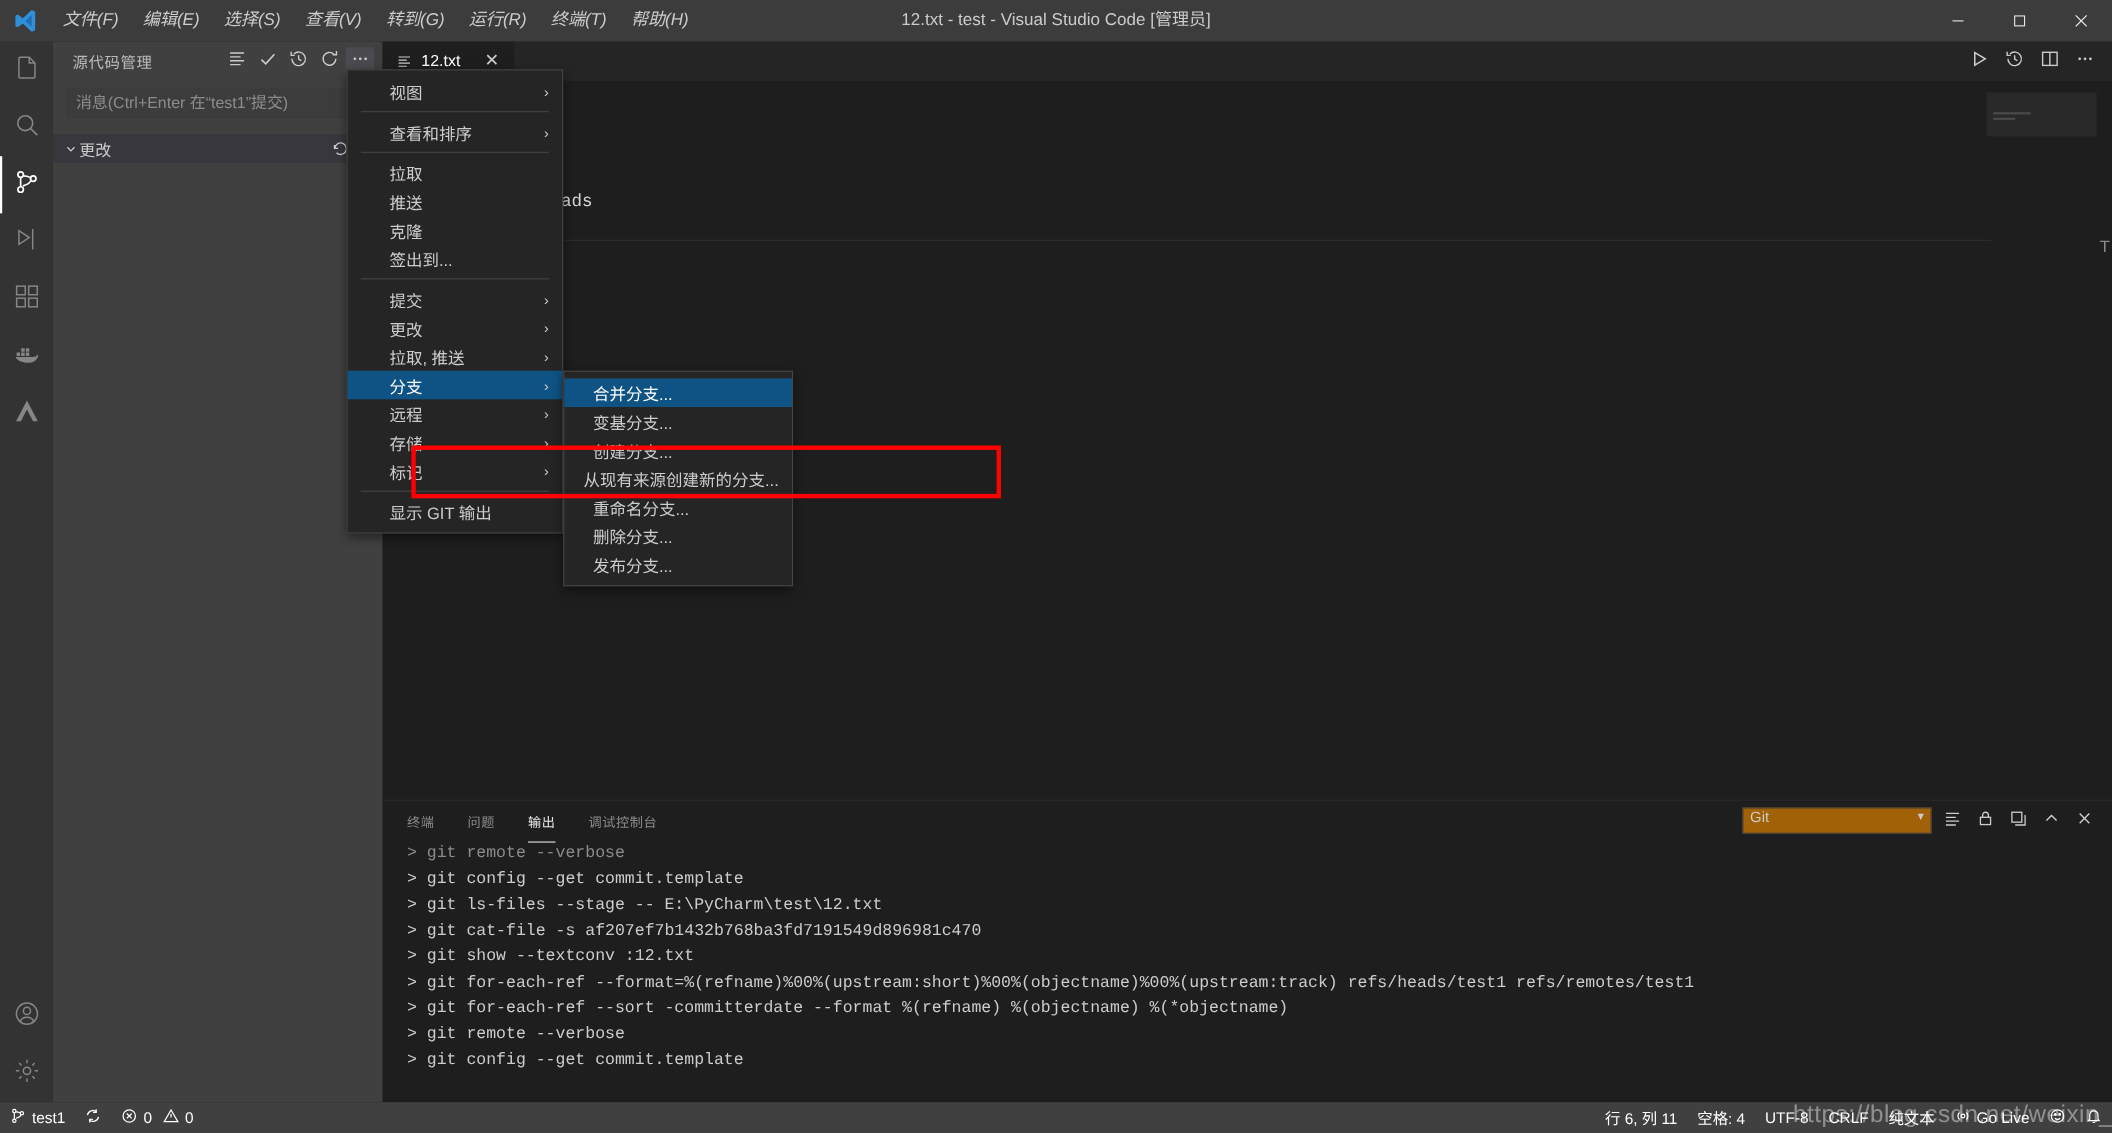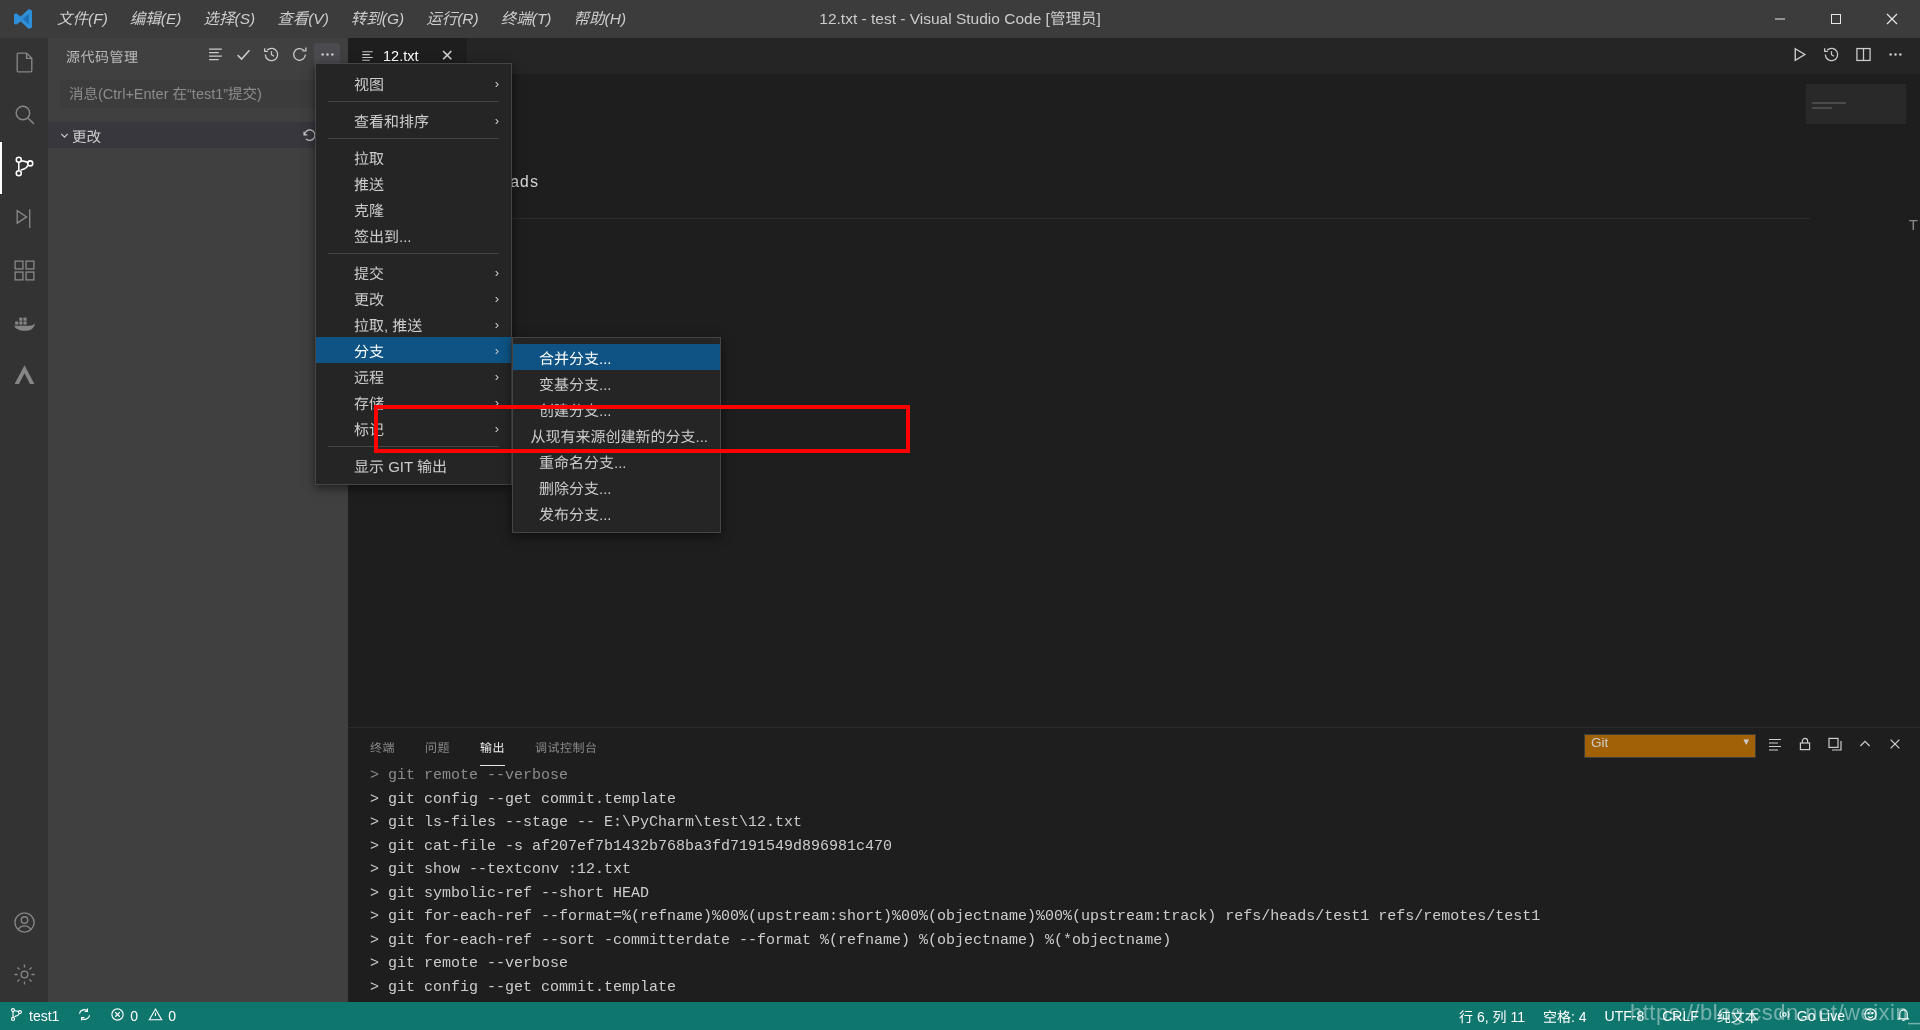--- a/index.html
+++ b/index.html
@@ -142,21 +142,21 @@
     position: absolute; left: 0; top: 36px; right: 0; bottom: 0;
     font-family: "Liberation Mono", "DejaVu Sans Mono", monospace;
     font-size: 15px; color: #cccccc; padding-left: 22px; overflow: hidden; line-height: 23.5px;
   }
   .log-line { white-space: pre; }
   .log-line.clipped { color: #8b8b8b; }
 
   
   .statusbar {
     position: absolute; left: 0; bottom: 0; width: 1920px; height: 28px;
-    background: #0f766e; color: #ffffff; display: flex; align-items: center;
+    background: #404040; color: #ffffff; display: flex; align-items: center;
     font-size: 14px; user-select: none;
   }
   .sb-item { display: flex; align-items: center; gap: 5px; padding: 0 9px; height: 28px; cursor: pointer; }
   .sb-item svg { width: 15px; height: 15px; }
   .sb-right { margin-left: auto; display: flex; align-items: center; }
 
   
   .ctxmenu {
     position: absolute; background: #252526; border: 1px solid #454545;
     box-shadow: 0 3px 10px rgba(0,0,0,.55); padding: 6px 0; color: #cccccc;
@@ -488,21 +488,20 @@
           </span>
         </div>
       </div>
     </div>
     <div class="panel-log">
       <div class="log-line clipped">&gt; git remote --verbose</div>
       <div class="log-line">&gt; git config --get commit.template</div>
       <div class="log-line">&gt; git ls-files --stage -- E:\PyCharm\test\12.txt</div>
       <div class="log-line">&gt; git cat-file -s af207ef7b1432b768ba3fd7191549d896981c470</div>
       <div class="log-line">&gt; git show --textconv :12.txt</div>
-      <div class="log-line">&gt; git symbolic-ref --short HEAD</div>
       <div class="log-line">&gt; git for-each-ref --format=%(refname)%00%(upstream:short)%00%(objectname)%00%(upstream:track) refs/heads/test1 refs/remotes/test1</div>
       <div class="log-line">&gt; git for-each-ref --sort -committerdate --format %(refname) %(objectname) %(*objectname)</div>
       <div class="log-line">&gt; git remote --verbose</div>
       <div class="log-line">&gt; git config --get commit.template</div>
     </div>
   </div>
 
   <div class="statusbar">
     <div class="sb-item">
       <span>

